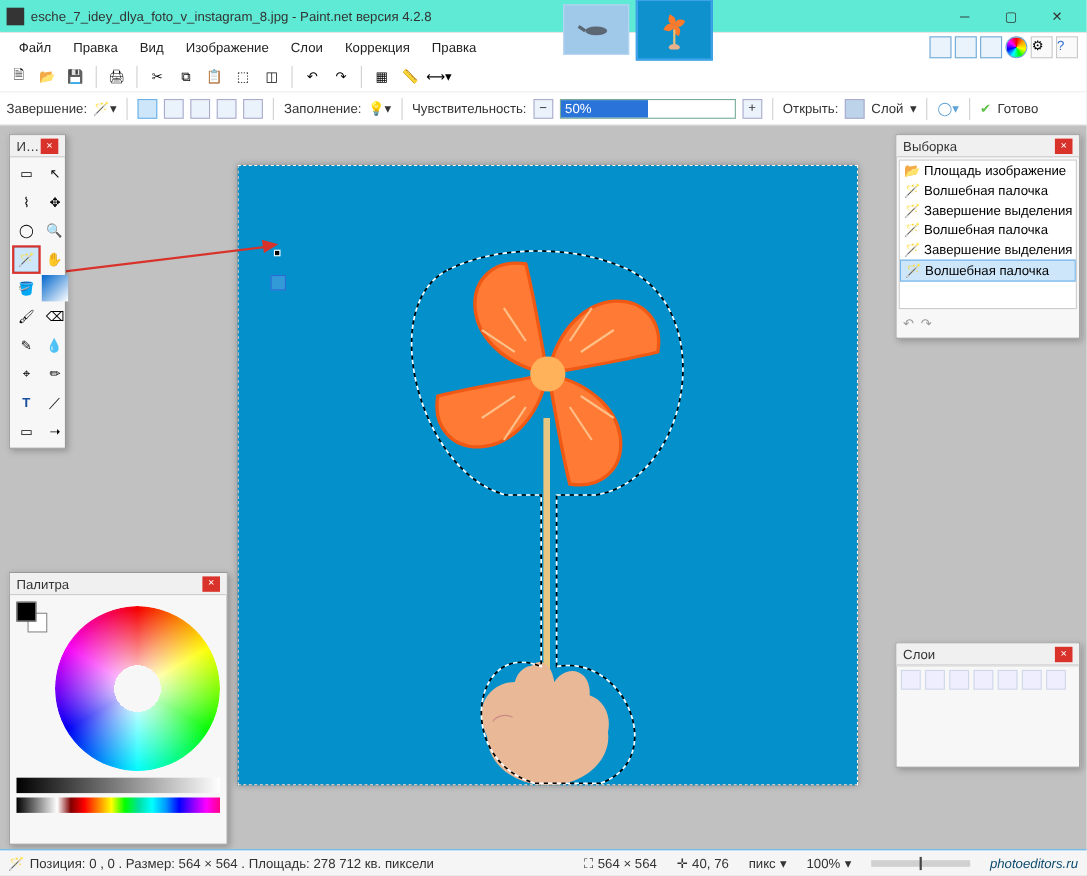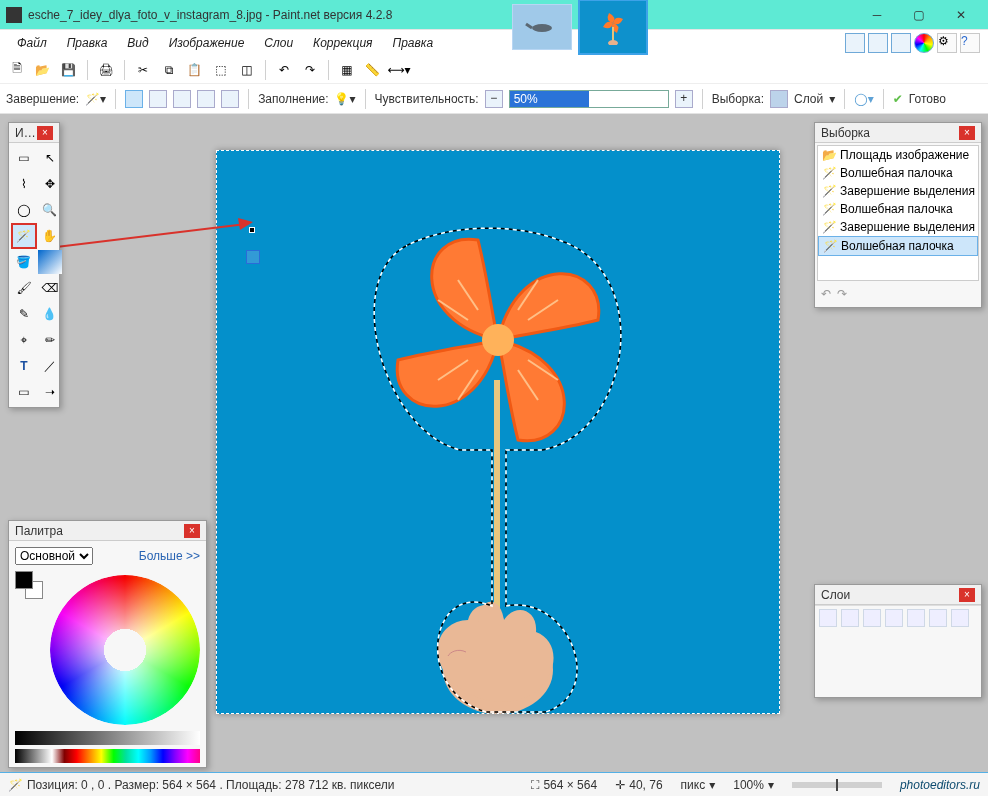--- a/index.html
+++ b/index.html
@@ -8,21 +8,21 @@
 .titlebar { height: 30px; background: #5eead4; border-bottom: 1px solid #e5e5e5; display: flex; align-items: center; padding: 0 6px; }
 .titlebar .app-icon { width: 16px; height: 16px; background: #343434; display: inline-block; margin-right: 6px; }
 .titlebar .title { flex: 0 0 auto; color: #333; font-size: 12px; }
 .titlebar .thumbs { display: flex; gap: 6px; margin-left: 120px; align-items: center; }
 .titlebar .thumb { width: 60px; height: 46px; border: 1px solid #b8d6f3; background: #a0c9e9; display:flex; align-items:center; justify-content:center; margin-top: 24px; }
 .titlebar .thumb.active { width: 70px; height: 56px; border: 2px solid #3da2e8; background:#0e91cc; }
 .titlebar .winbtns { margin-left: auto; display: flex; }
 .titlebar .winbtn { width: 42px; height: 28px; display: flex; align-items: center; justify-content: center; color: #333; }
 
 .menubar { height: 26px; display: flex; align-items: center; padding: 0 8px; gap: 2px; }
-.menubar .menu-item { padding: 4px 9px; cursor: default; color: #222; font-style: italic; }
+.menubar .menu-item { padding: 4px 9px; cursor: default; color: #222; }
 .menubar .right-widgets { margin-left:auto; display:flex; gap:3px; align-items:center; }
 .rw-btn { width:20px; height:20px; border:1px solid #6fa9d8; background:#eaf3fb; }
 .rw-btn.plain { border-color: #c9c9c9; background:#fafafa; }
 
 .toolbar { height: 28px; display: flex; align-items: center; padding: 0 6px; gap: 4px; border-bottom:1px solid #eee;}
 .tbtn { width: 22px; height: 22px; display:flex;align-items:center;justify-content:center; }
 .tsep { width:1px; height:20px; background:#d0d0d0; margin:0 3px; }
 
 .optbar { height: 30px; display: flex; align-items: center; padding: 0 6px; gap: 6px; border-bottom:1px solid #e3e3e3; color:#333; }
 .optbar .sq { width:18px; height:18px; border:1px solid #aac; background:#eaf3fb; display:inline-block; }
@@ -180,21 +180,21 @@
   <span>Заполнение:</span>
   <span class="ic">💡▾</span>
   <span class="tsep"></span>
   <span>Чувствительность:</span>
   <span class="sq" style="text-align:center;">−</span>
   <div class="sliderbox">
       <span>50%</span>
     </div>
   <span class="sq" style="text-align:center;">+</span>
   <span class="tsep"></span>
-  <span>Выборка:</span>
+  <span>Открыть:</span>
   <span class="sq" style="background:#bcd3ea;"></span>
   <span>Слой</span>
     <span>▾</span>
   <span class="tsep"></span>
   <span style="color:#5fa2d6;">◯▾</span>
   <span class="tsep"></span>
   <span style="color:#5fbf49;">✔</span>
   <span>Готово</span>
 </div>
 
@@ -273,24 +273,20 @@
     <div class="tool">➝</div>
   </div>
 </div>
 
 <div class="panel palette-panel">
   <div class="ph">
       <span>Палитра</span>
       <span class="close">×</span>
     </div>
   <div class="palette-body">
-    <div class="pal-row1">
-      <select><option>Основной</option></select>
-      <span class="more">Больше &gt;&gt;</span>
-    </div>
     <div style="display:flex; gap:6px; align-items:flex-start;">
       <div class="swatch-main">
           <div class="bg"></div>
           <div class="fg"></div>
         </div>
       <div class="wheel">
           <div class="dot"></div>
         </div>
     </div>
     <div class="value-strip"></div>

